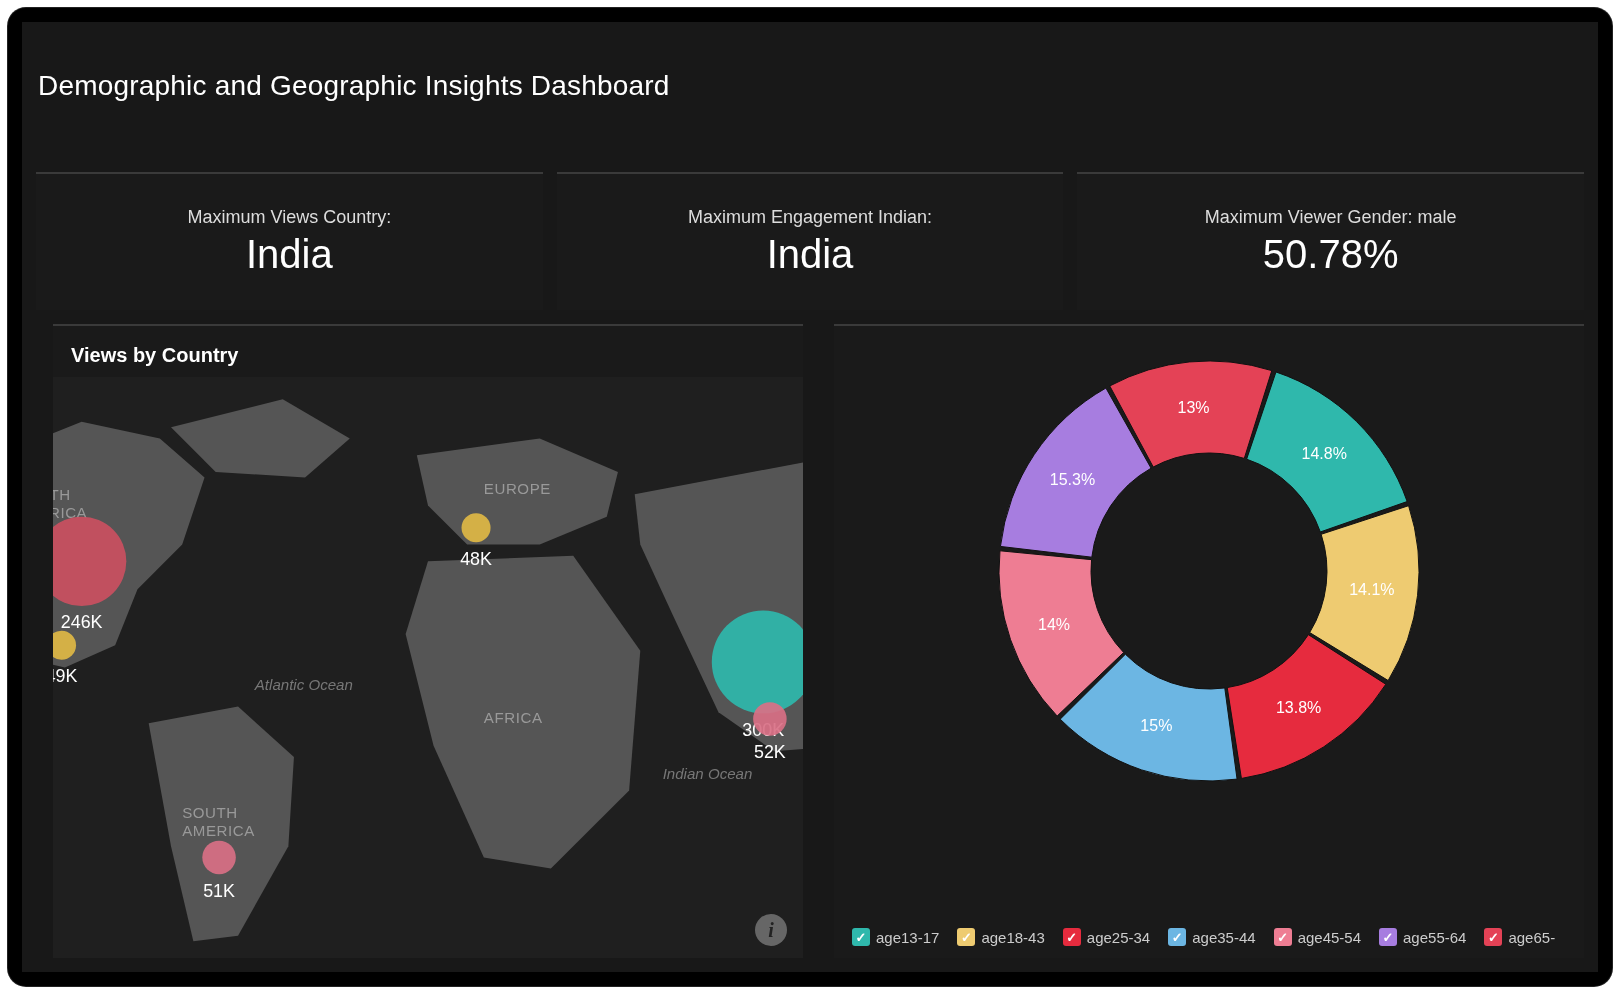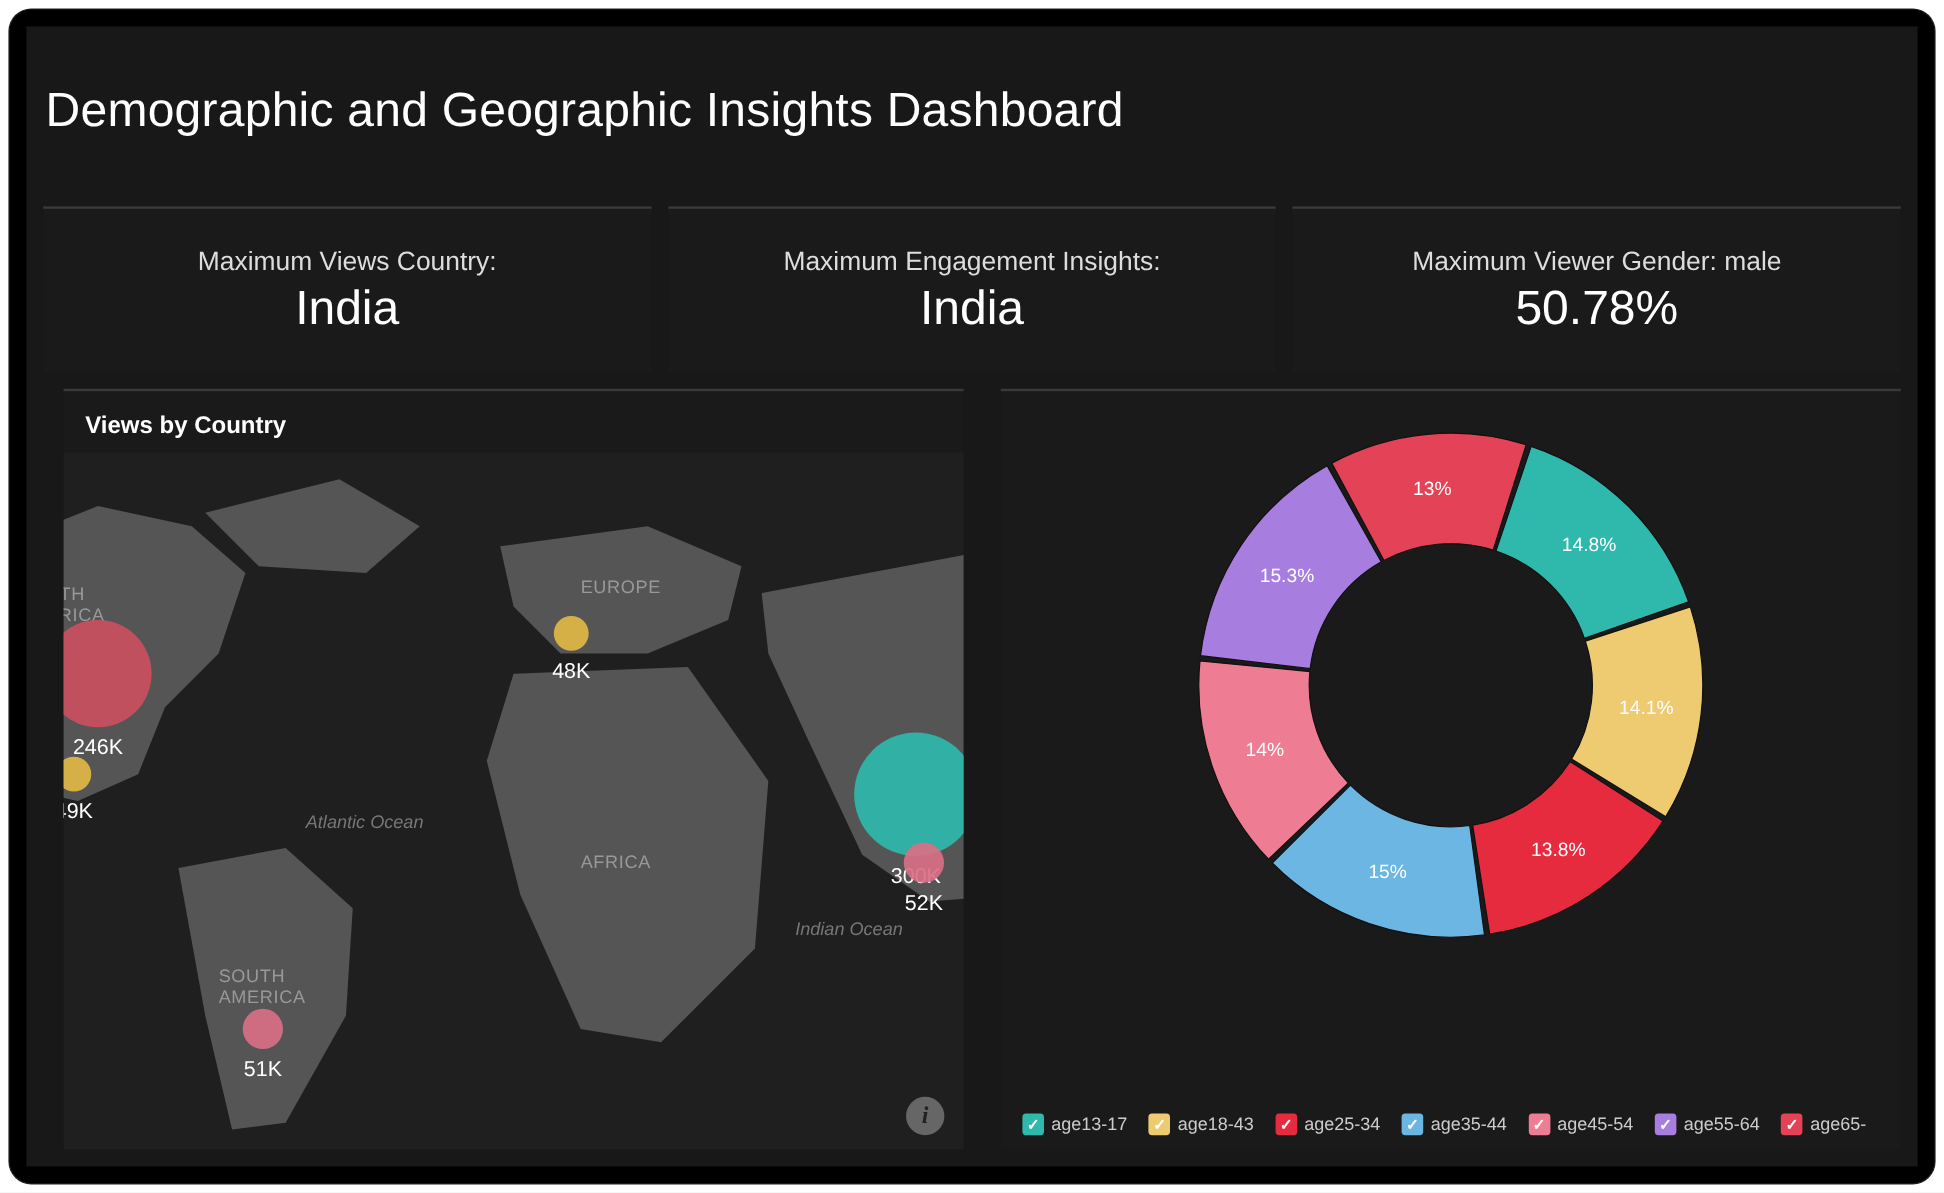--- a/index.html
+++ b/index.html
@@ -17,35 +17,35 @@
     border-radius: 18px;
     overflow: hidden;
     box-shadow: 0 0 0 1px #222;
   }
   .inner {
     position: absolute; inset: 14px;
     background: #181818;
   }
   .title {
     position: absolute; left: 16px; top: 48px;
-    font-size: 40px; font-weight: 500; color: #fff;
+    font-size: 28px; font-weight: 500; color: #fff;
     letter-spacing: .2px;
   }
 
   .stats-row {
     position: absolute; left: 14px; right: 14px; top: 150px;
     display: flex; gap: 14px; height: 138px;
   }
   .stat {
     flex: 1 1 0;
     background: #1a1a1a;
     border-top: 2px solid #3a3a3a;
     display: flex; flex-direction: column; align-items: center; justify-content: center;
   }
-  .stat-label { font-size: 22px; color: #ddd; font-weight: 500; }
+  .stat-label { font-size: 18px; color: #ddd; font-weight: 500; }
   .stat-value { margin-top: 4px; font-size: 40px; font-weight: 400; color: #fff; }
 
   .charts-row {
     position: absolute; left: 14px; right: 14px; top: 302px; bottom: 14px;
     display: flex; gap: 14px;
   }
   .panel {
     flex: 1 1 0;
     background: #1a1a1a;
     border-top: 2px solid #3a3a3a;
@@ -98,21 +98,21 @@
 <div class="frame">
   <div class="inner">
     <div class="title">Demographic and Geographic Insights Dashboard</div>
 
     <div class="stats-row">
       <div class="stat">
         <div class="stat-label">Maximum Views Country:</div>
         <div class="stat-value">India</div>
       </div>
       <div class="stat">
-        <div class="stat-label">Maximum Engagement Insights:</div>
+        <div class="stat-label">Maximum Engagement Indian:</div>
         <div class="stat-value">India</div>
       </div>
       <div class="stat">
         <div class="stat-label">Maximum Viewer Gender: male</div>
         <div class="stat-value">50.78%</div>
       </div>
     </div>
 
     <div class="charts-row">
 

